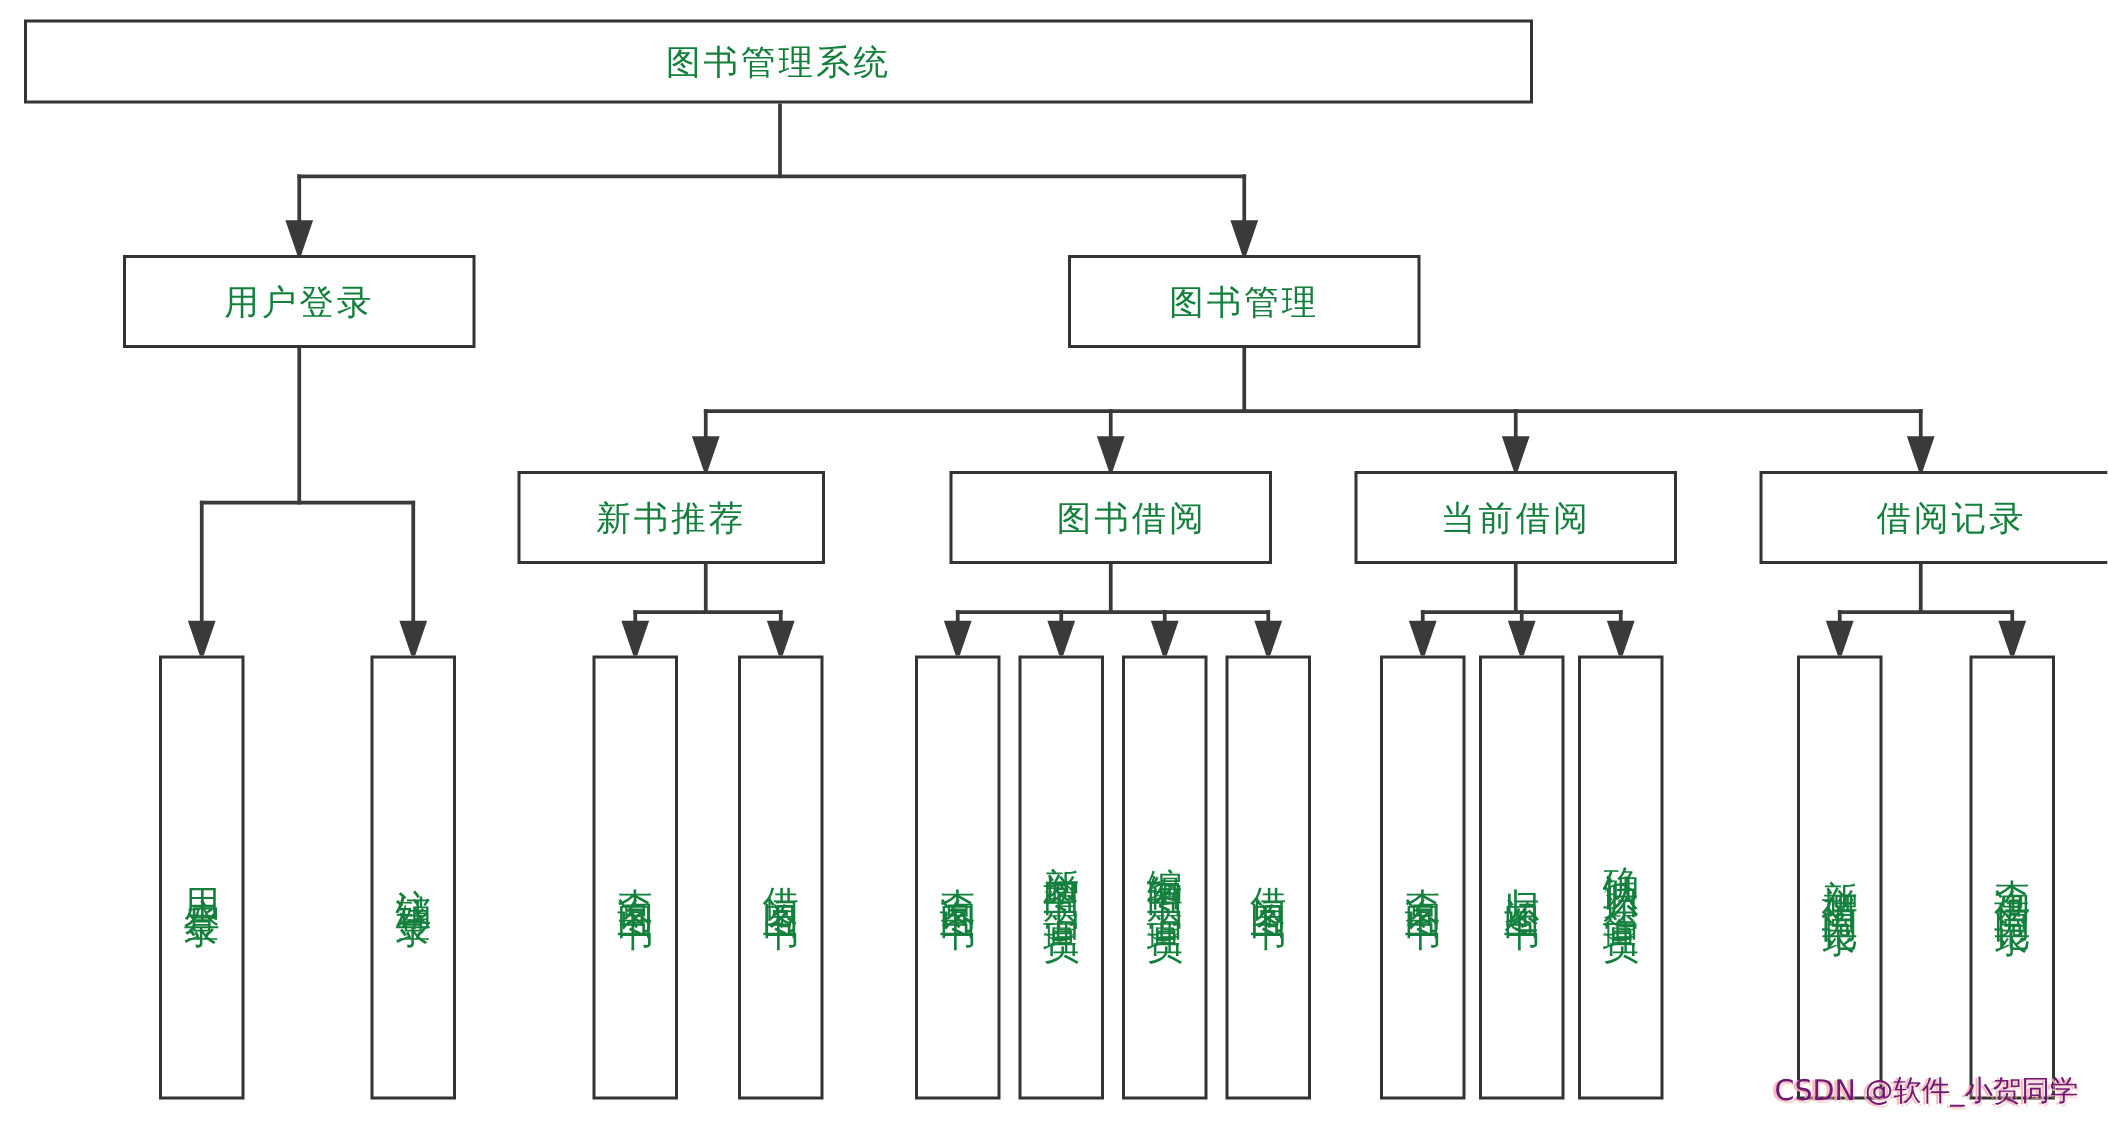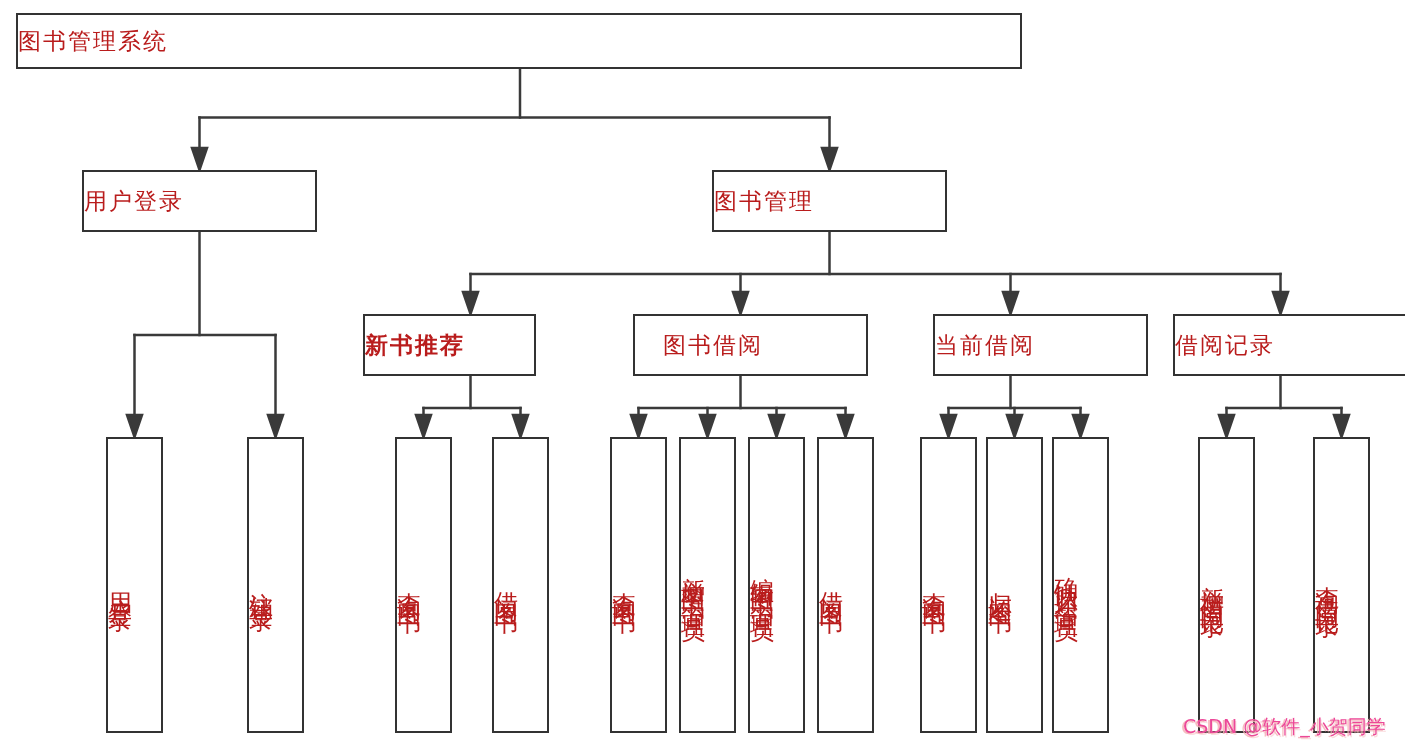--- a/index.html
+++ b/index.html
@@ -21,42 +21,42 @@
     width: 1405px;
     height: 747px;
   }
   .node {
     position: absolute;
     box-sizing: border-box;
     background: #ffffff;
     border: 2.5px solid #333333;
     display: flex;
     align-items: center;
-    justify-content: flex-start;
-    color: #b91c1c;
+    justify-content: center;
+    color: #15803d;
   }
   .node-h span {
     font-size: 23px;
     letter-spacing: 2px;
     white-space: nowrap;
   }
   .node-v span {
     writing-mode: vertical-rl;
     text-orientation: mixed;
     font-size: 24px;
     letter-spacing: 6px;
     line-height: 1;
     white-space: nowrap;
   }
   .watermark {
     position: absolute;
     left: 1183px;
     top: 714px;
     font-size: 19px;
-    color: #ec4899;
+    color: #701a75;
     white-space: nowrap;
     text-shadow: -2px 1px 0 rgba(244, 178, 182, 0.85), 1px 2px 0 rgba(244, 178, 182, 0.45);
     z-index: 5;
   }
 </style>
 </head>
 <body>
 
 <div id="canvas">
 
@@ -142,27 +142,27 @@
     <span>图书管理系统</span>
   </div>
 
   <div class="node node-h" style="left:82px; top:170px; width:235px; height:62px;">
     <span>用户登录</span>
   </div>
   <div class="node node-h" style="left:712px; top:170px; width:235px; height:62px;font-family:Liberation Serif, serif;">
     <span>图书管理</span>
   </div>
 
-  <div class="node node-h" style="left:363px; top:314px; width:173px; height:62px;font-weight:bold;">
+  <div class="node node-h" style="left:345px; top:314px; width:205px; height:62px;">
     <span>新书推荐</span>
   </div>
-  <div class="node node-h" style="left:633px; top:314px; width:235px; height:62px;padding-left:28px;">
+  <div class="node node-h" style="left:633px; top:314px; width:215px; height:62px;padding-left:28px;">
     <span>图书借阅</span>
   </div>
-  <div class="node node-h" style="left:903px; top:314px; width:215px; height:62px;margin-left:30px;">
+  <div class="node node-h" style="left:903px; top:314px; width:215px; height:62px;">
     <span>当前借阅</span>
   </div>
   <div class="node node-h" style="left:1173px; top:314px; width:256px; height:62px;">
     <span>借阅记录</span>
   </div>
 
   <div class="node node-v" style="left:106px; top:437px; width:57px; height:296px;">
     <span>用户登录</span>
   </div>
   <div class="node node-v" style="left:247px; top:437px; width:57px; height:296px;">

